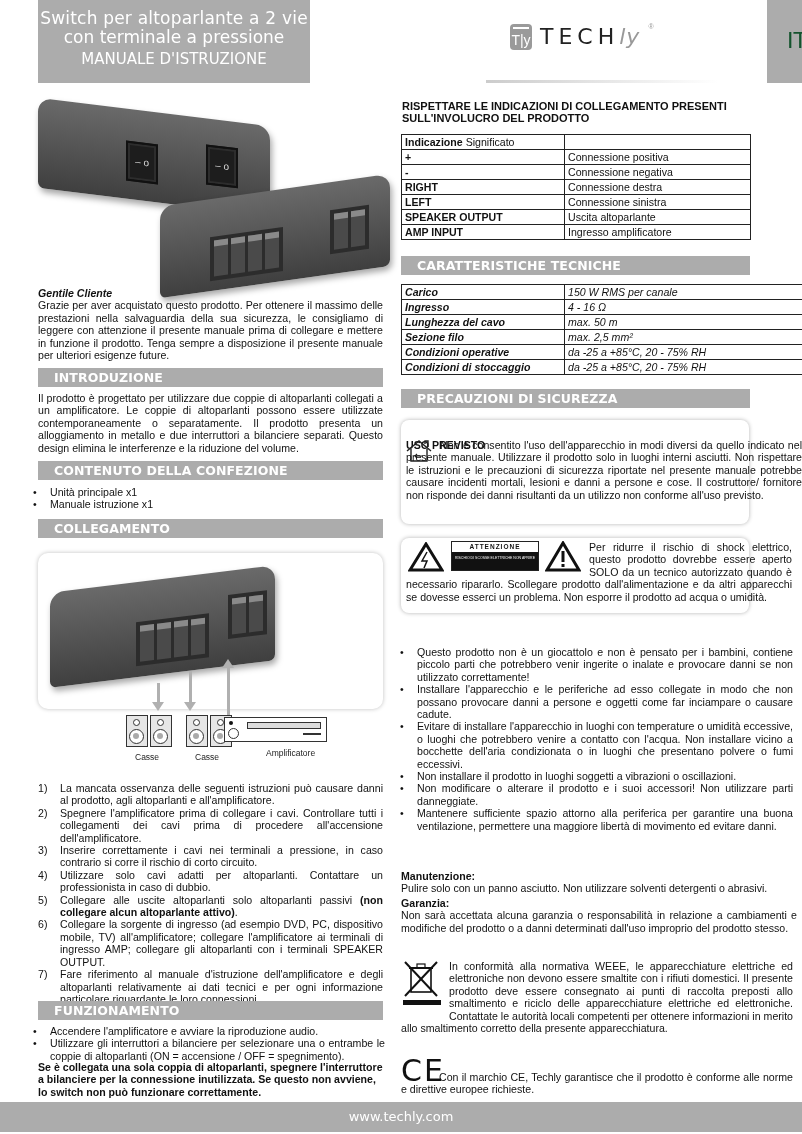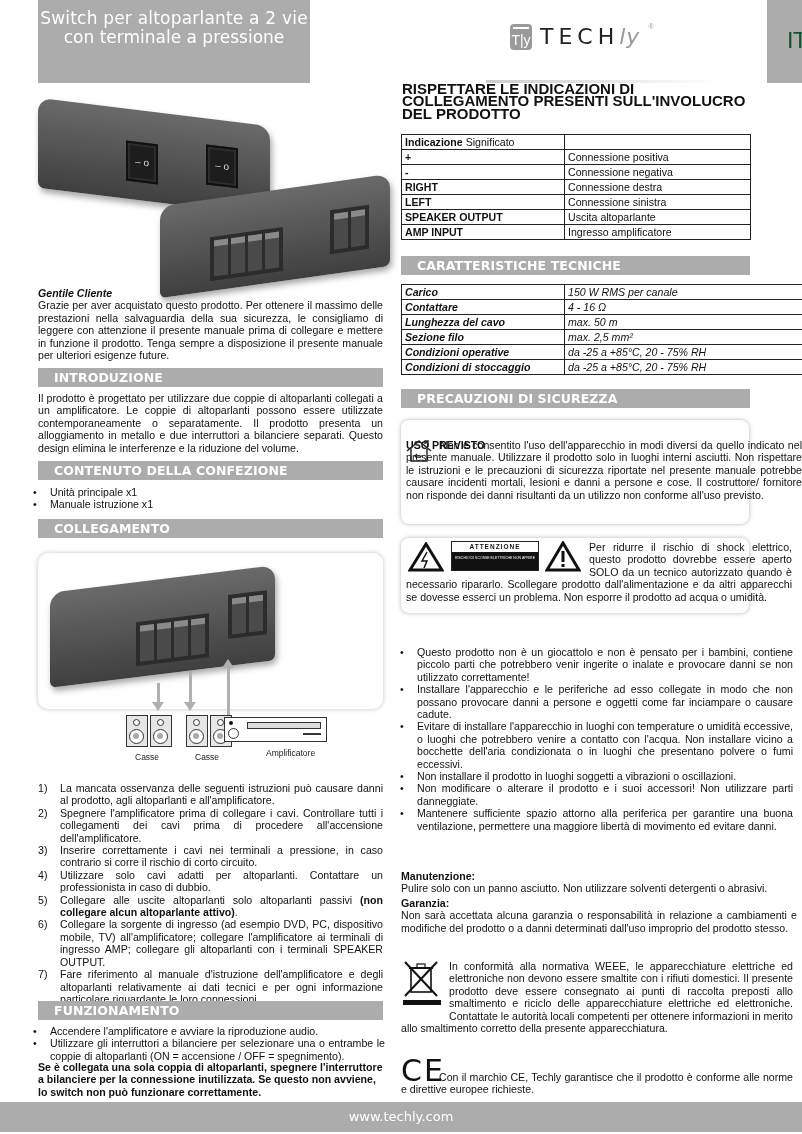--- a/index.html
+++ b/index.html
@@ -42,41 +42,42 @@
   .spk .tw { position: absolute; left: 6px; top: 3px; width: 7px; height: 7px; border: 1px solid #333; border-radius: 50%; background: #fff; }
   .spk .wf { position: absolute; left: 2px; top: 13px; width: 15px; height: 15px; border: 1.5px solid #333; border-radius: 50%; background: #fff; }
   .spk .wf::after { content: ""; position: absolute; left: 3px; top: 3px; width: 6px; height: 6px; border-radius: 50%; background: #aaa; }
   .arrow { position: absolute; width: 3px; background: #b0b0b0; }
   .arrow.down::after { content: ""; position: absolute; left: -5px; bottom: -8px; border-left: 6.5px solid transparent; border-right: 6.5px solid transparent; border-top: 9px solid #b0b0b0; }
   .arrow.up::after { content: ""; position: absolute; left: -5px; top: -8px; border-left: 6.5px solid transparent; border-right: 6.5px solid transparent; border-bottom: 9px solid #b0b0b0; }
   .amp { position: absolute; width: 103px; height: 25px; border: 1.5px solid #333; background: #fff; }
   .diag-label { position: absolute; font-size: 8.5px; color: #222; }
 
   
-  .r-heading { position: absolute; left: 402px; top: 83px; width: 360px; font-weight: bold; font-size: 15px; line-height: 12.4px; }
+  .r-heading { position: absolute; left: 402px; top: 100px; width: 360px; font-weight: bold; font-size: 11px; line-height: 12.4px; }
   table.tbl { position: absolute; border-collapse: collapse; }
   table.tbl td { border: 1px solid #222; padding: 0 3px; height: 15px; font-size: 10.6px; line-height: 12px; vertical-align: middle; }
   table.tbl td.k { font-weight: bold; }
   .box { position: absolute; border-radius: 8px; background: #fff; box-shadow: 0 0 4px rgba(0,0,0,0.3); }
   .just { text-align: justify; }
   .note-title { font-weight: bold; }
   .warn-label { position: absolute; width: 88px; height: 30px; border: 1px solid #222; background: #111; color: #fff; }
   .warn-label .top { background: #fff; color: #111; font-size: 6.5px; letter-spacing: 1px; text-align: center; font-weight: bold; height: 10px; line-height: 10px; }
   .warn-label .bot { font-size: 3.5px; text-align: center; line-height: 5px; padding-top: 4px; }
 
   
   .footer { position: absolute; left: 0; top: 1102px; width: 802px; height: 30px; background: #acacac; color: #fff; font-family: "DejaVu Sans", sans-serif; font-size: 13px; text-align: center; line-height: 30px; }
 </style>
 </head>
 <body>
 
 <div>
   <div class="hdr-title">
     <div class="t1">Switch per altoparlante a 2 vie</div>
     <div class="t2">con terminale a pressione</div>
+    <div class="t3">MANUALE D'ISTRUZIONE</div>
   </div>
   <div class="logo-wrap">
     <div class="logo-badge">T|y</div>
     <div class="logo-text"><span>TECH</span><span class="ly">ly</span></div>
     <span class="logo-reg">®</span>
   </div>
   <div class="logo-underline"></div>
   <div class="hdr-lang">IT</div>
 </div>
 
@@ -213,21 +214,21 @@
 
 <div class="section-bar" style="left:401px; top:256px; width:349px;">CARATTERISTICHE TECNICHE</div>
 
 <table class="tbl" style="left:401px; top:284px; width:410px;font-style:italic;">
   <tbody>
       <tr>
         <td class="k" style="width:163px;">Carico</td>
         <td>150 W RMS per canale</td>
       </tr>
   <tr>
-        <td class="k">Contattare</td>
+        <td class="k">Ingresso</td>
         <td>4 - 16 Ω</td>
       </tr>
   <tr>
         <td class="k">Lunghezza del cavo</td>
         <td>max. 50 m</td>
       </tr>
   <tr>
         <td class="k">Sezione filo</td>
         <td>max. 2,5 mm²</td>
       </tr>

